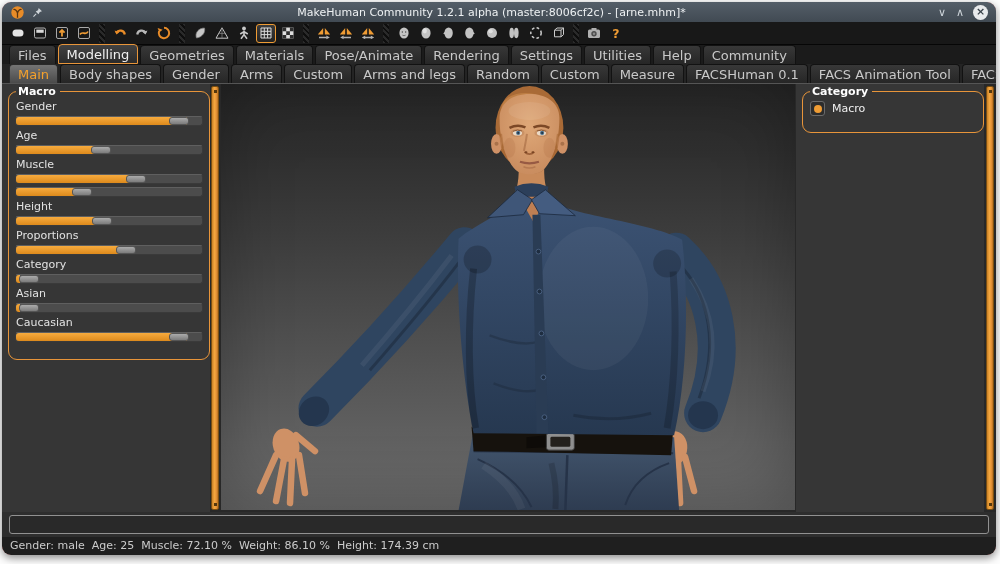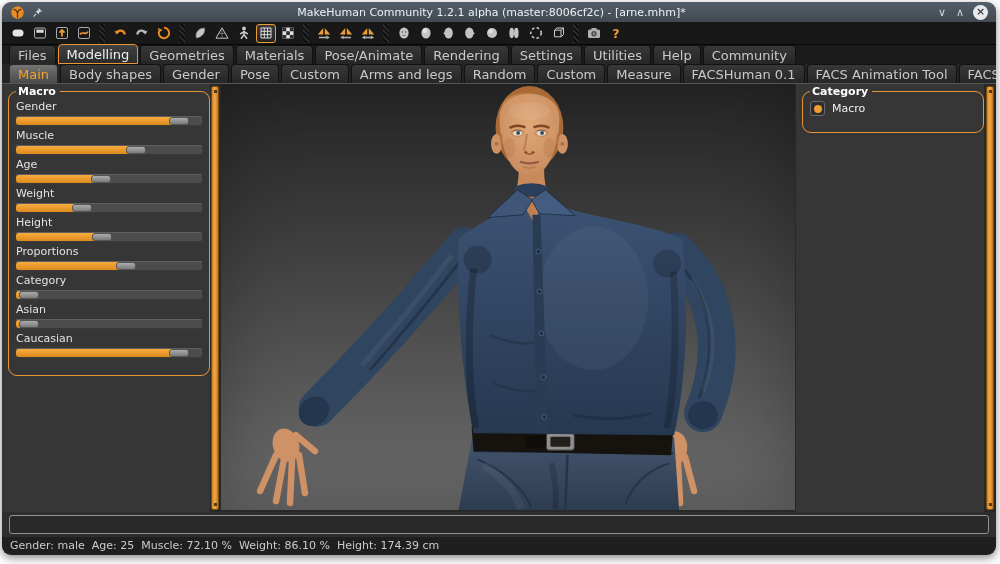--- a/index.html
+++ b/index.html
@@ -279,21 +279,21 @@
       <span class="tab">Rendering</span>
       <span class="tab">Settings</span>
       <span class="tab">Utilities</span>
       <span class="tab">Help</span>
       <span class="tab">Community</span>
     </div>
   <div class="tabbar sub-tabs">
       <span class="tab active">Main</span>
       <span class="tab">Body shapes</span>
       <span class="tab">Gender</span>
-      <span class="tab">Pose</span>
+      <span class="tab">Arms</span>
       <span class="tab">Custom</span>
       <span class="tab">Arms and legs</span>
       <span class="tab">Random</span>
       <span class="tab">Custom</span>
       <span class="tab">Measure</span>
       <span class="tab">FACSHuman 0.1</span>
       <span class="tab">FACS Animation Tool</span>
       <span class="tab">FACS Scene Editor</span>
     </div>
 
@@ -304,35 +304,34 @@
         <legend>Macro</legend>
         <div>
             <div class="srow">
               <div class="slabel">Gender</div>
               <div class="strack">
                 <div class="sfill" style="width:92%"></div>
                 <div class="shandle" style="left:calc(0.92 * (100% - 20px))"></div>
               </div>
             </div>
             <div class="srow">
+              <div class="slabel">Age</div>
+              <div class="strack">
+                <div class="sfill" style="width:45%"></div>
+                <div class="shandle" style="left:calc(0.45 * (100% - 20px))"></div>
+              </div>
+            </div>
+            <div class="srow">
               <div class="slabel">Muscle</div>
               <div class="strack">
                 <div class="sfill" style="width:66%"></div>
                 <div class="shandle" style="left:calc(0.66 * (100% - 20px))"></div>
               </div>
             </div>
             <div class="srow">
-              <div class="slabel">Age</div>
-              <div class="strack">
-                <div class="sfill" style="width:45%"></div>
-                <div class="shandle" style="left:calc(0.45 * (100% - 20px))"></div>
-              </div>
-            </div>
-            <div class="srow">
-              <div class="slabel">Weight</div>
               <div class="strack">
                 <div class="sfill" style="width:34%"></div>
                 <div class="shandle" style="left:calc(0.34 * (100% - 20px))"></div>
               </div>
             </div>
             <div class="srow">
               <div class="slabel">Height</div>
               <div class="strack">
                 <div class="sfill" style="width:46%"></div>
                 <div class="shandle" style="left:calc(0.46 * (100% - 20px))"></div>

